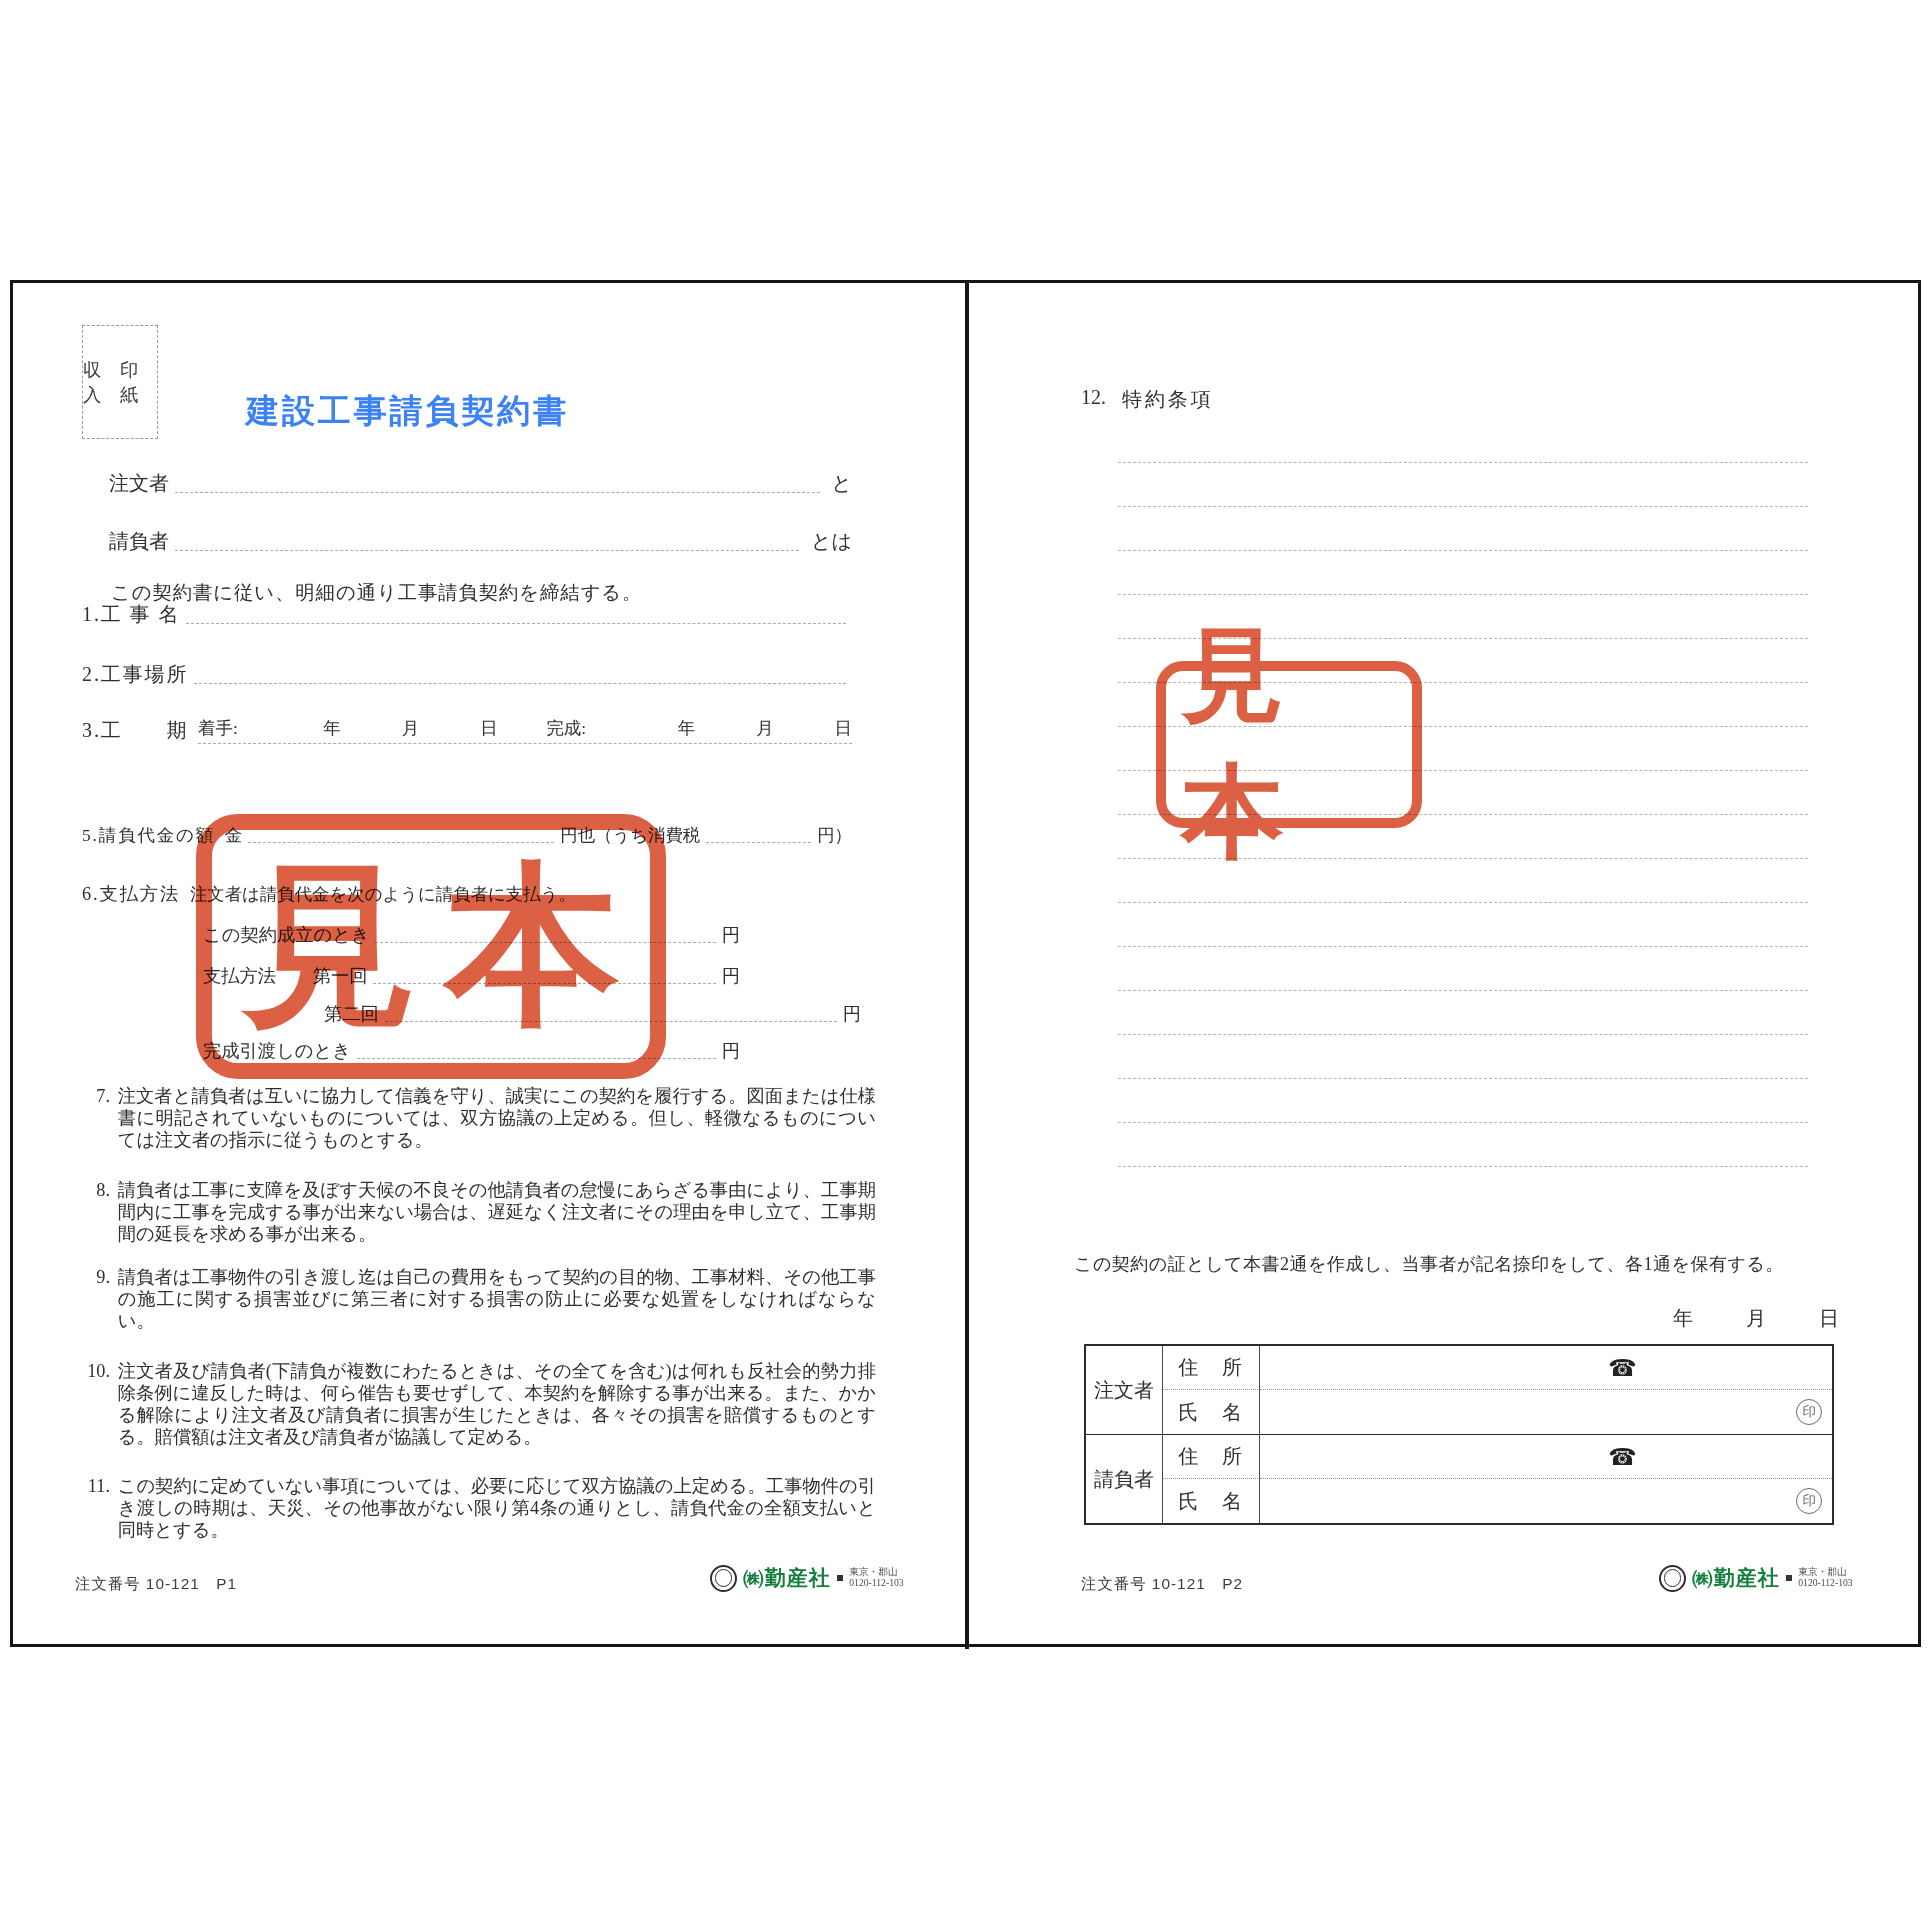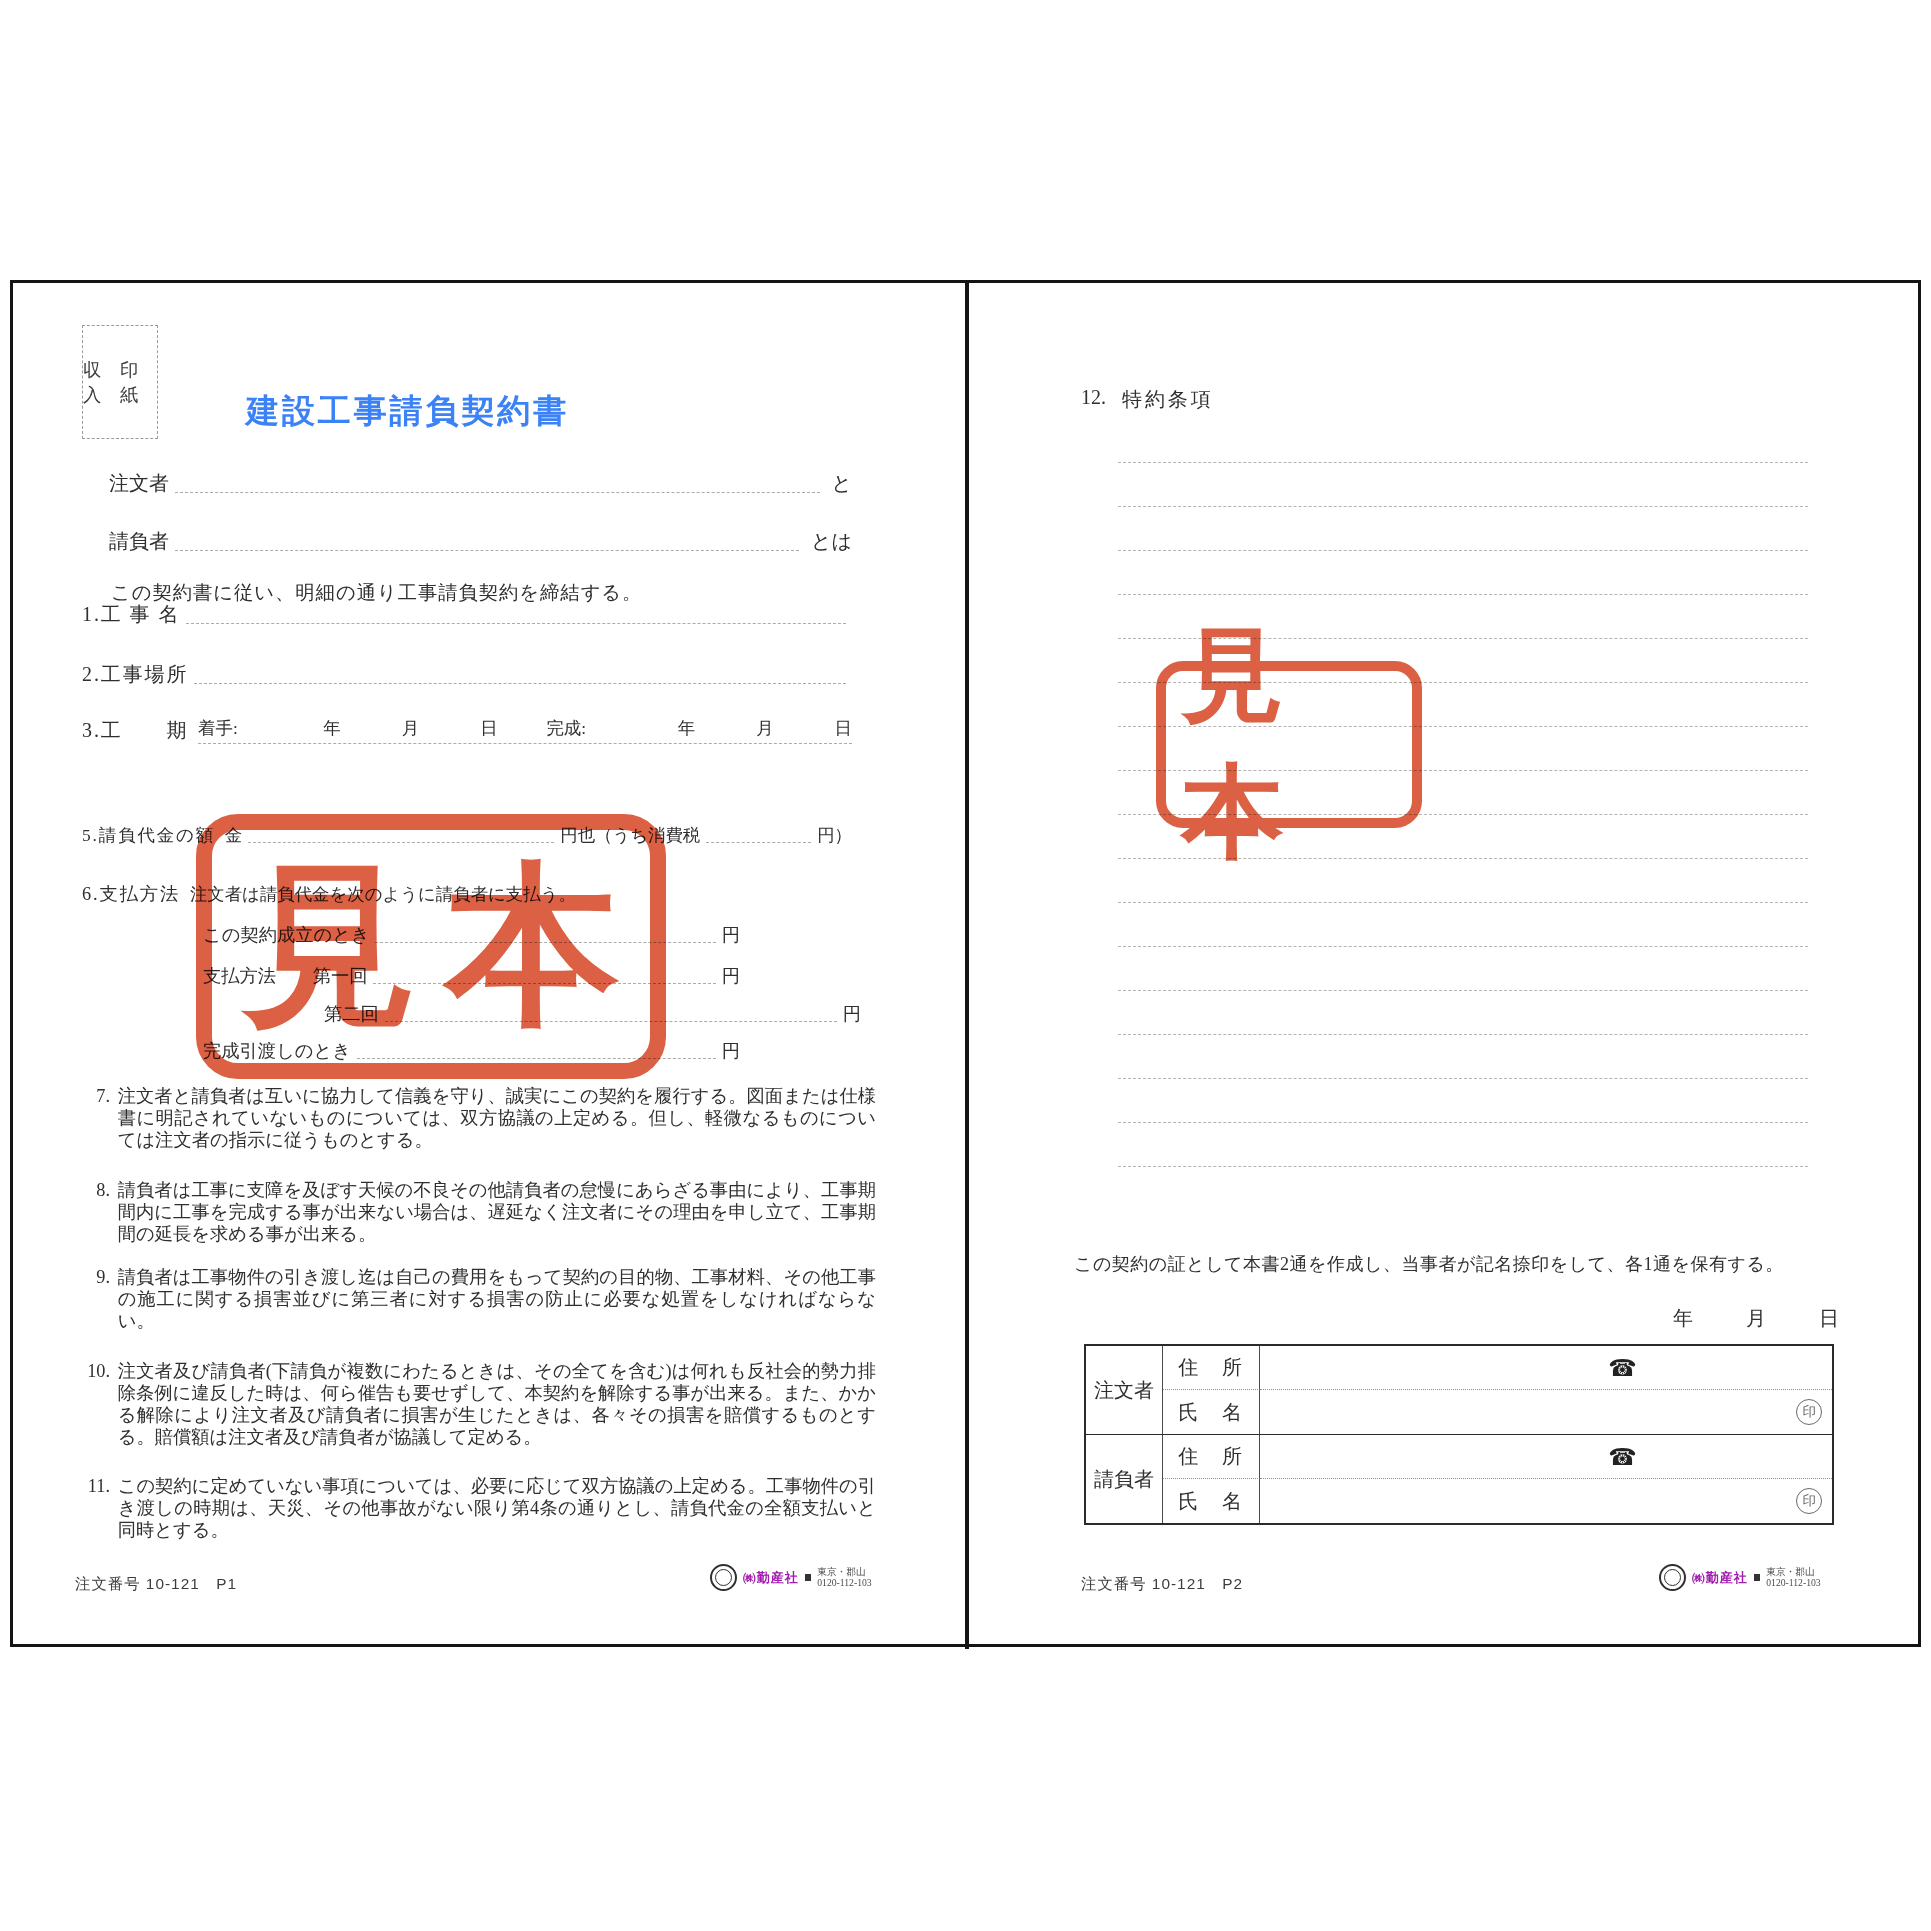--- a/index.html
+++ b/index.html
@@ -39,21 +39,21 @@
   .clause{left:77px;width:799px;display:flex;font-size:18.3px;line-height:22px;}
   .clause-no{flex:none;width:33px;text-align:right;margin-right:7.7px;}
   .clause-text{flex:1;text-align:justify;}
 
   .footer-text{font-size:15.4px;font-family:"Liberation Sans",sans-serif;color:#3d3d3d;letter-spacing:1px;}
 
   
   .logo{display:flex;align-items:center;gap:5.8px;}
   .logo-ring{width:23px;height:23px;border:2.9px solid #303030;border-radius:50%;position:relative;flex:none;}
   .logo-ring::after{content:"";position:absolute;inset:2.9px;border:1.9px solid #303030;border-radius:50%;}
-  .logo-mark{font-family:"Liberation Sans",sans-serif;font-size:13px;font-weight:600;color:#a21caf;letter-spacing:1px;}
+  .logo-mark{font-family:"Liberation Sans",sans-serif;font-size:21px;font-weight:600;color:#15803d;letter-spacing:1px;}
   .logo-sq{width:6.8px;height:6.8px;background:#333;flex:none;}
   .logo-tiny{font-family:Liberation Serif, serif;font-size:9.7px;line-height:10.6px;color:#4a4a4a;}
 
   
   .stamp{border-style:solid;display:flex;align-items:center;justify-content:center;
          font-family:"Liberation Sans","DejaVu Sans",sans-serif;font-weight:700;
          mix-blend-mode:multiply;opacity:.95;background:transparent;}
   .stamp1{left:196px;top:814px;width:470px;height:265px;border-width:16.4px;border-radius:42px;
           font-size:174px;letter-spacing:29px;padding-left:29px;box-sizing:border-box;}
   .stamp2{left:1156px;top:661px;width:266px;height:167px;border-width:10.6px;border-radius:27px;

